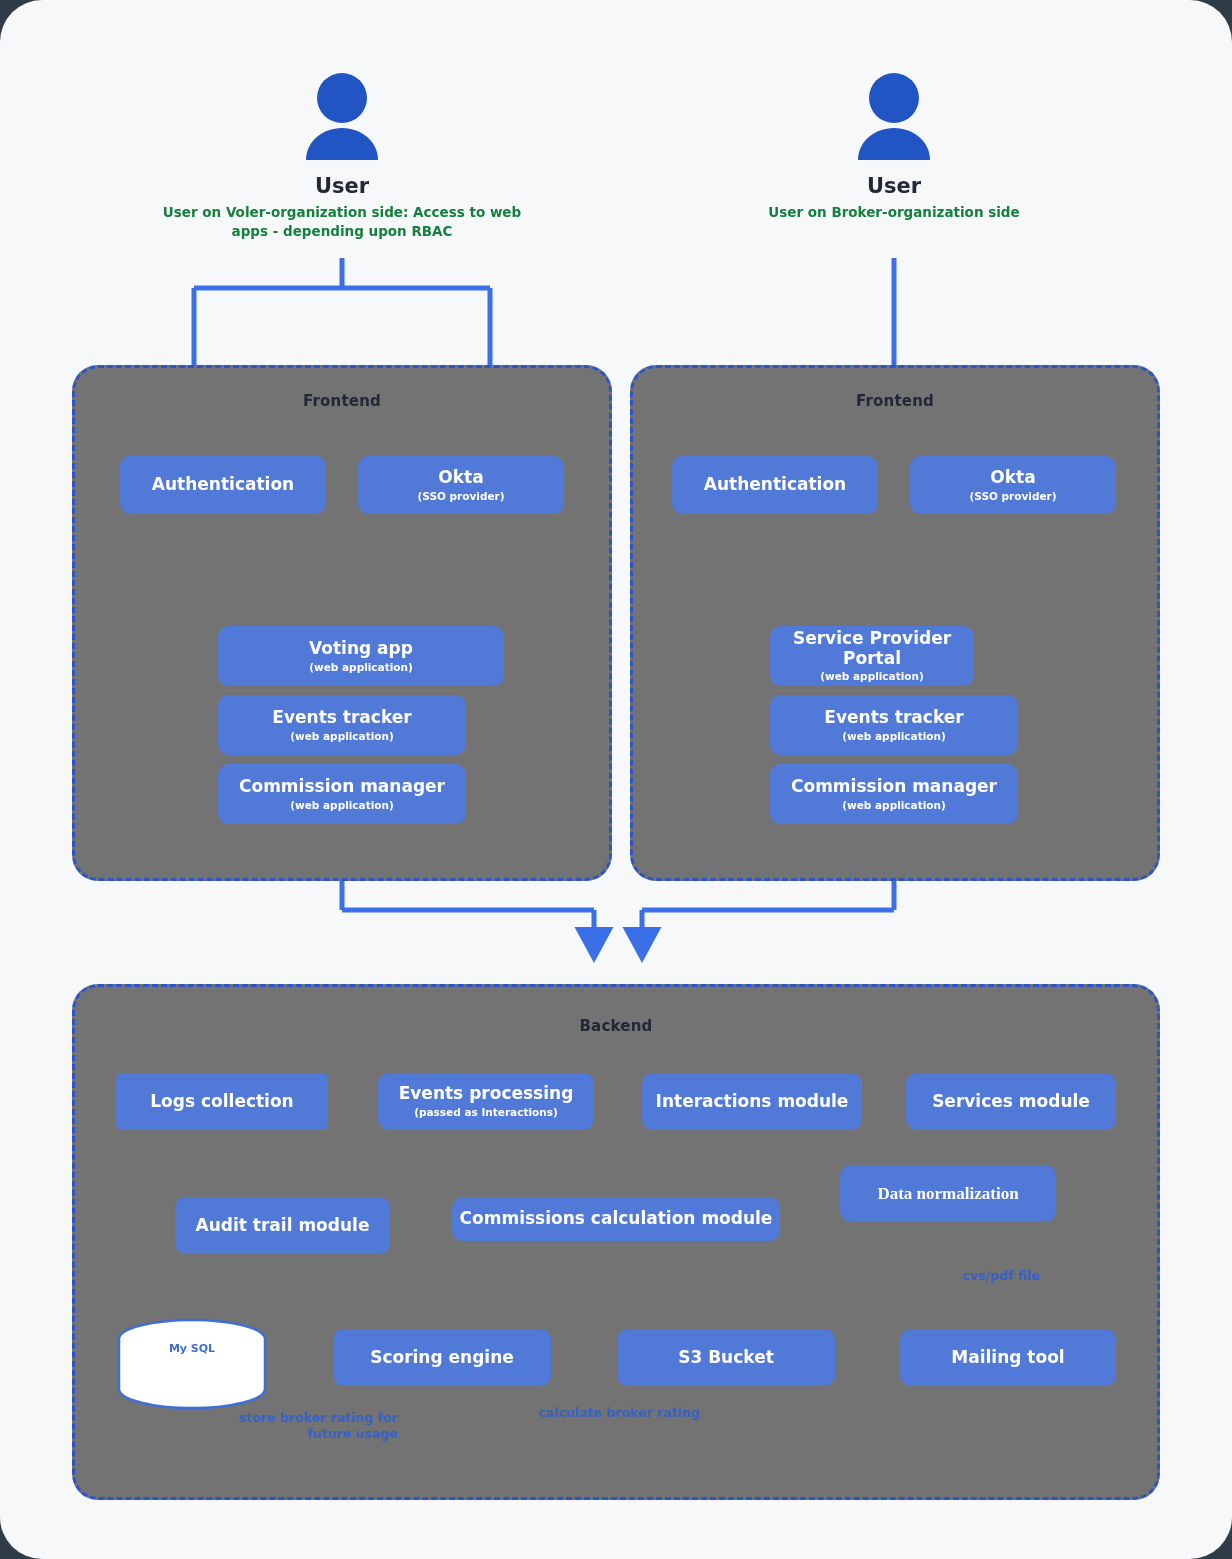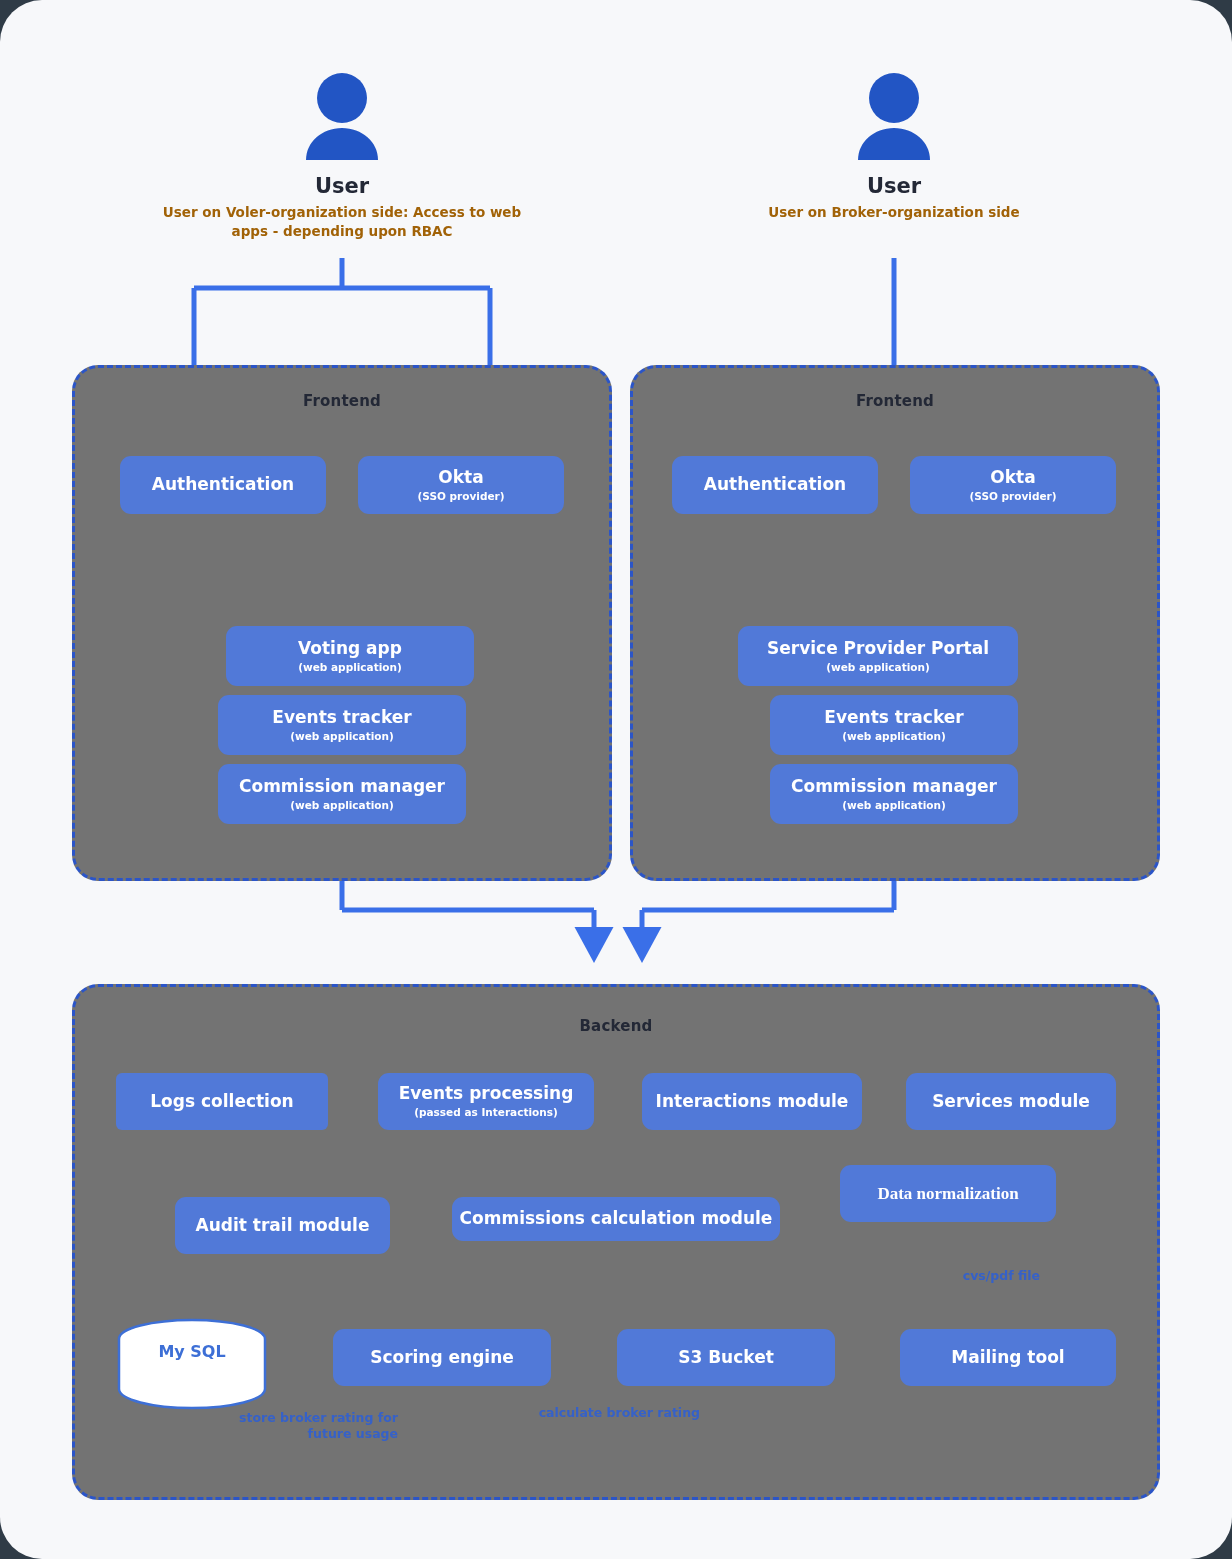--- a/index.html
+++ b/index.html
@@ -51,21 +51,21 @@
   .actor { position: absolute; text-align: center; }
   .actor-name {
     font-size: 21px;
     font-weight: bold;
     color: #232836;
     margin-top: 6px;
   }
   .actor-desc {
     font-size: 13.5px;
     font-weight: bold;
-    color: #a16207;
+    color: #15803d;
     line-height: 1.38;
     margin-top: 5px;
   }
 
   
   .node {
     position: absolute;
     background: #5179d8;
     border-radius: 11px;
     color: #ffffff;
@@ -89,21 +89,21 @@
   }
 
   
   .db {
     position: absolute;
   }
   .db-label {
     position: absolute;
     width: 100%;
     text-align: center;
-    font-size: 16px;
+    font-size: 11px;
     font-weight: bold;
     color: #3d6fd6;
     top: 24px;
   }
 
   
   .edge-label {
     position: absolute;
     font-size: 12.5px;
     font-weight: bold;
@@ -215,21 +215,21 @@
 
   <div class="node" style="left:120px; top:456px; width:206px; height:58px;">
     <div class="t1">Authentication</div>
   </div>
 
   <div class="node" style="left:358px; top:456px; width:206px; height:58px;">
     <div class="t1">Okta</div>
     <div class="t2">(SSO provider)</div>
   </div>
 
-  <div class="node" style="left:226px; top:626px; width:248px; height:60px;">
+  <div class="node" style="left:218px; top:626px; width:286px; height:60px;">
     <div class="t1">Voting app</div>
     <div class="t2">(web application)</div>
   </div>
 
   <div class="node" style="left:218px; top:695px; width:248px; height:60px;">
     <div class="t1">Events tracker</div>
     <div class="t2">(web application)</div>
   </div>
 
   <div class="node" style="left:218px; top:764px; width:248px; height:60px;">
@@ -239,21 +239,21 @@
 
   <div class="node" style="left:672px; top:456px; width:206px; height:58px;">
     <div class="t1">Authentication</div>
   </div>
 
   <div class="node" style="left:910px; top:456px; width:206px; height:58px;">
     <div class="t1">Okta</div>
     <div class="t2">(SSO provider)</div>
   </div>
 
-  <div class="node" style="left:738px; top:626px; width:280px; height:60px;">
+  <div class="node" style="left:770px; top:626px; width:204px; height:60px;">
     <div class="t1">Service Provider Portal</div>
     <div class="t2">(web application)</div>
   </div>
 
   <div class="node" style="left:770px; top:695px; width:248px; height:60px;">
     <div class="t1">Events tracker</div>
     <div class="t2">(web application)</div>
   </div>
 
   <div class="node" style="left:770px; top:764px; width:248px; height:60px;">

